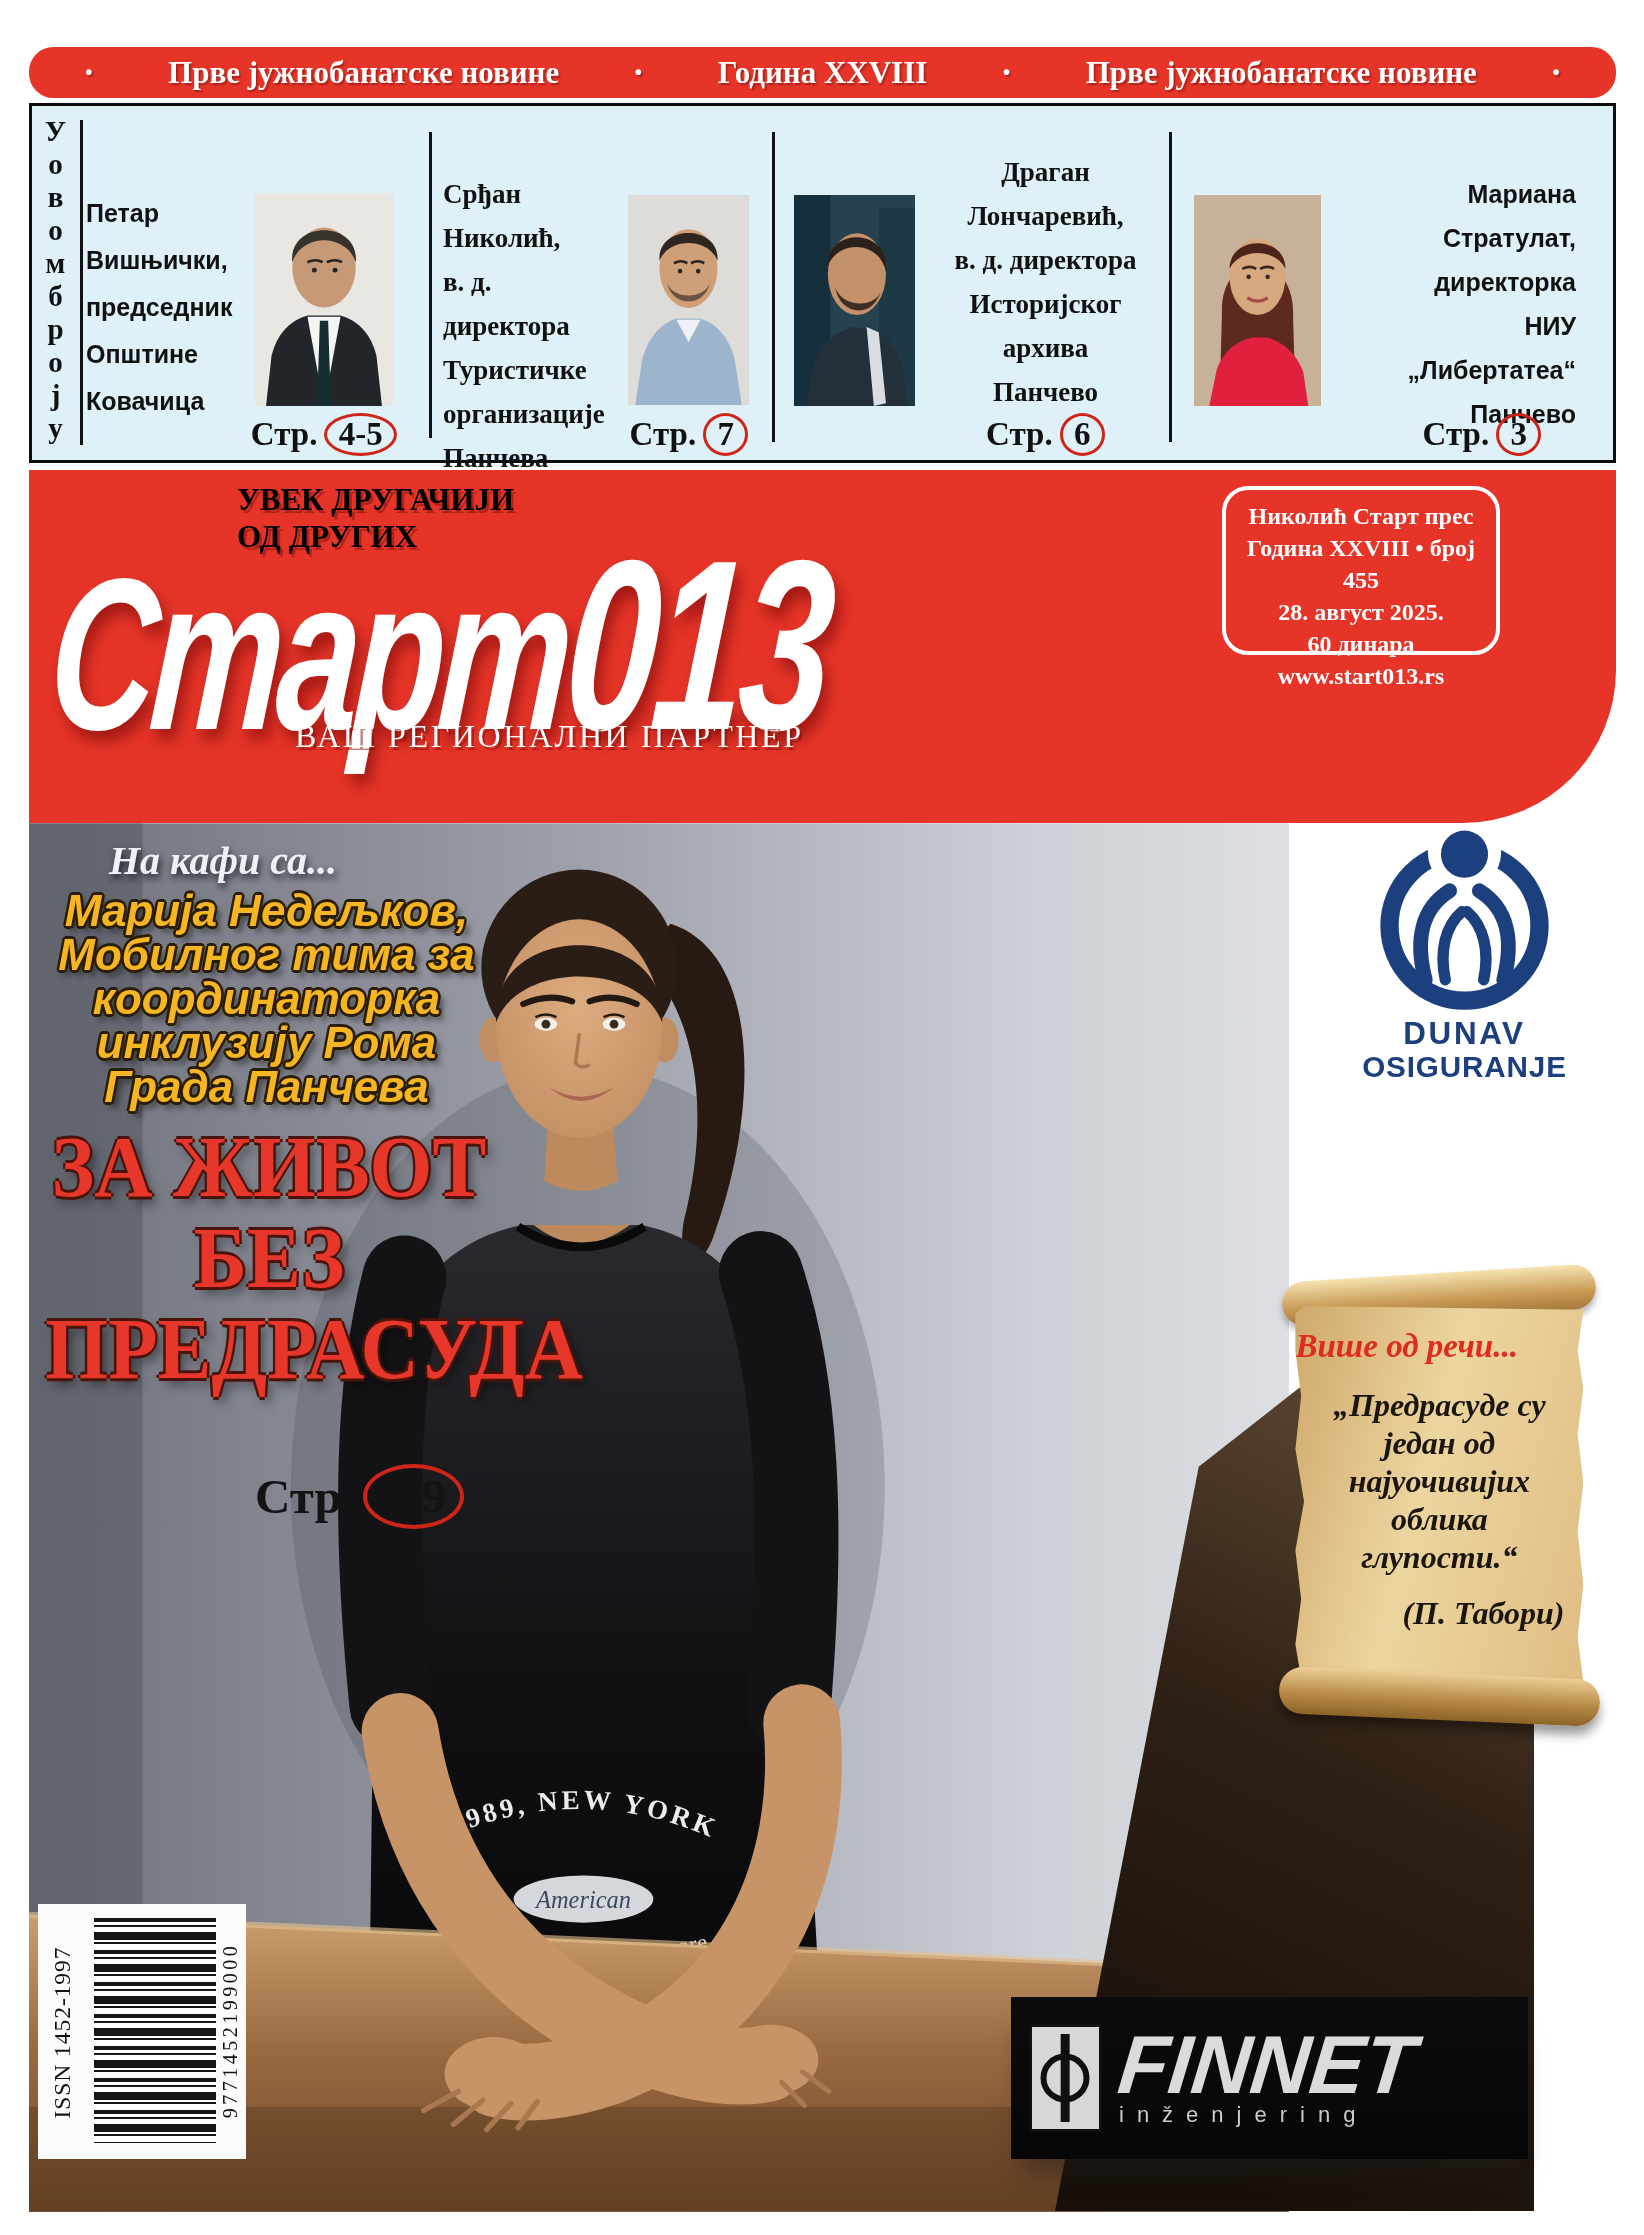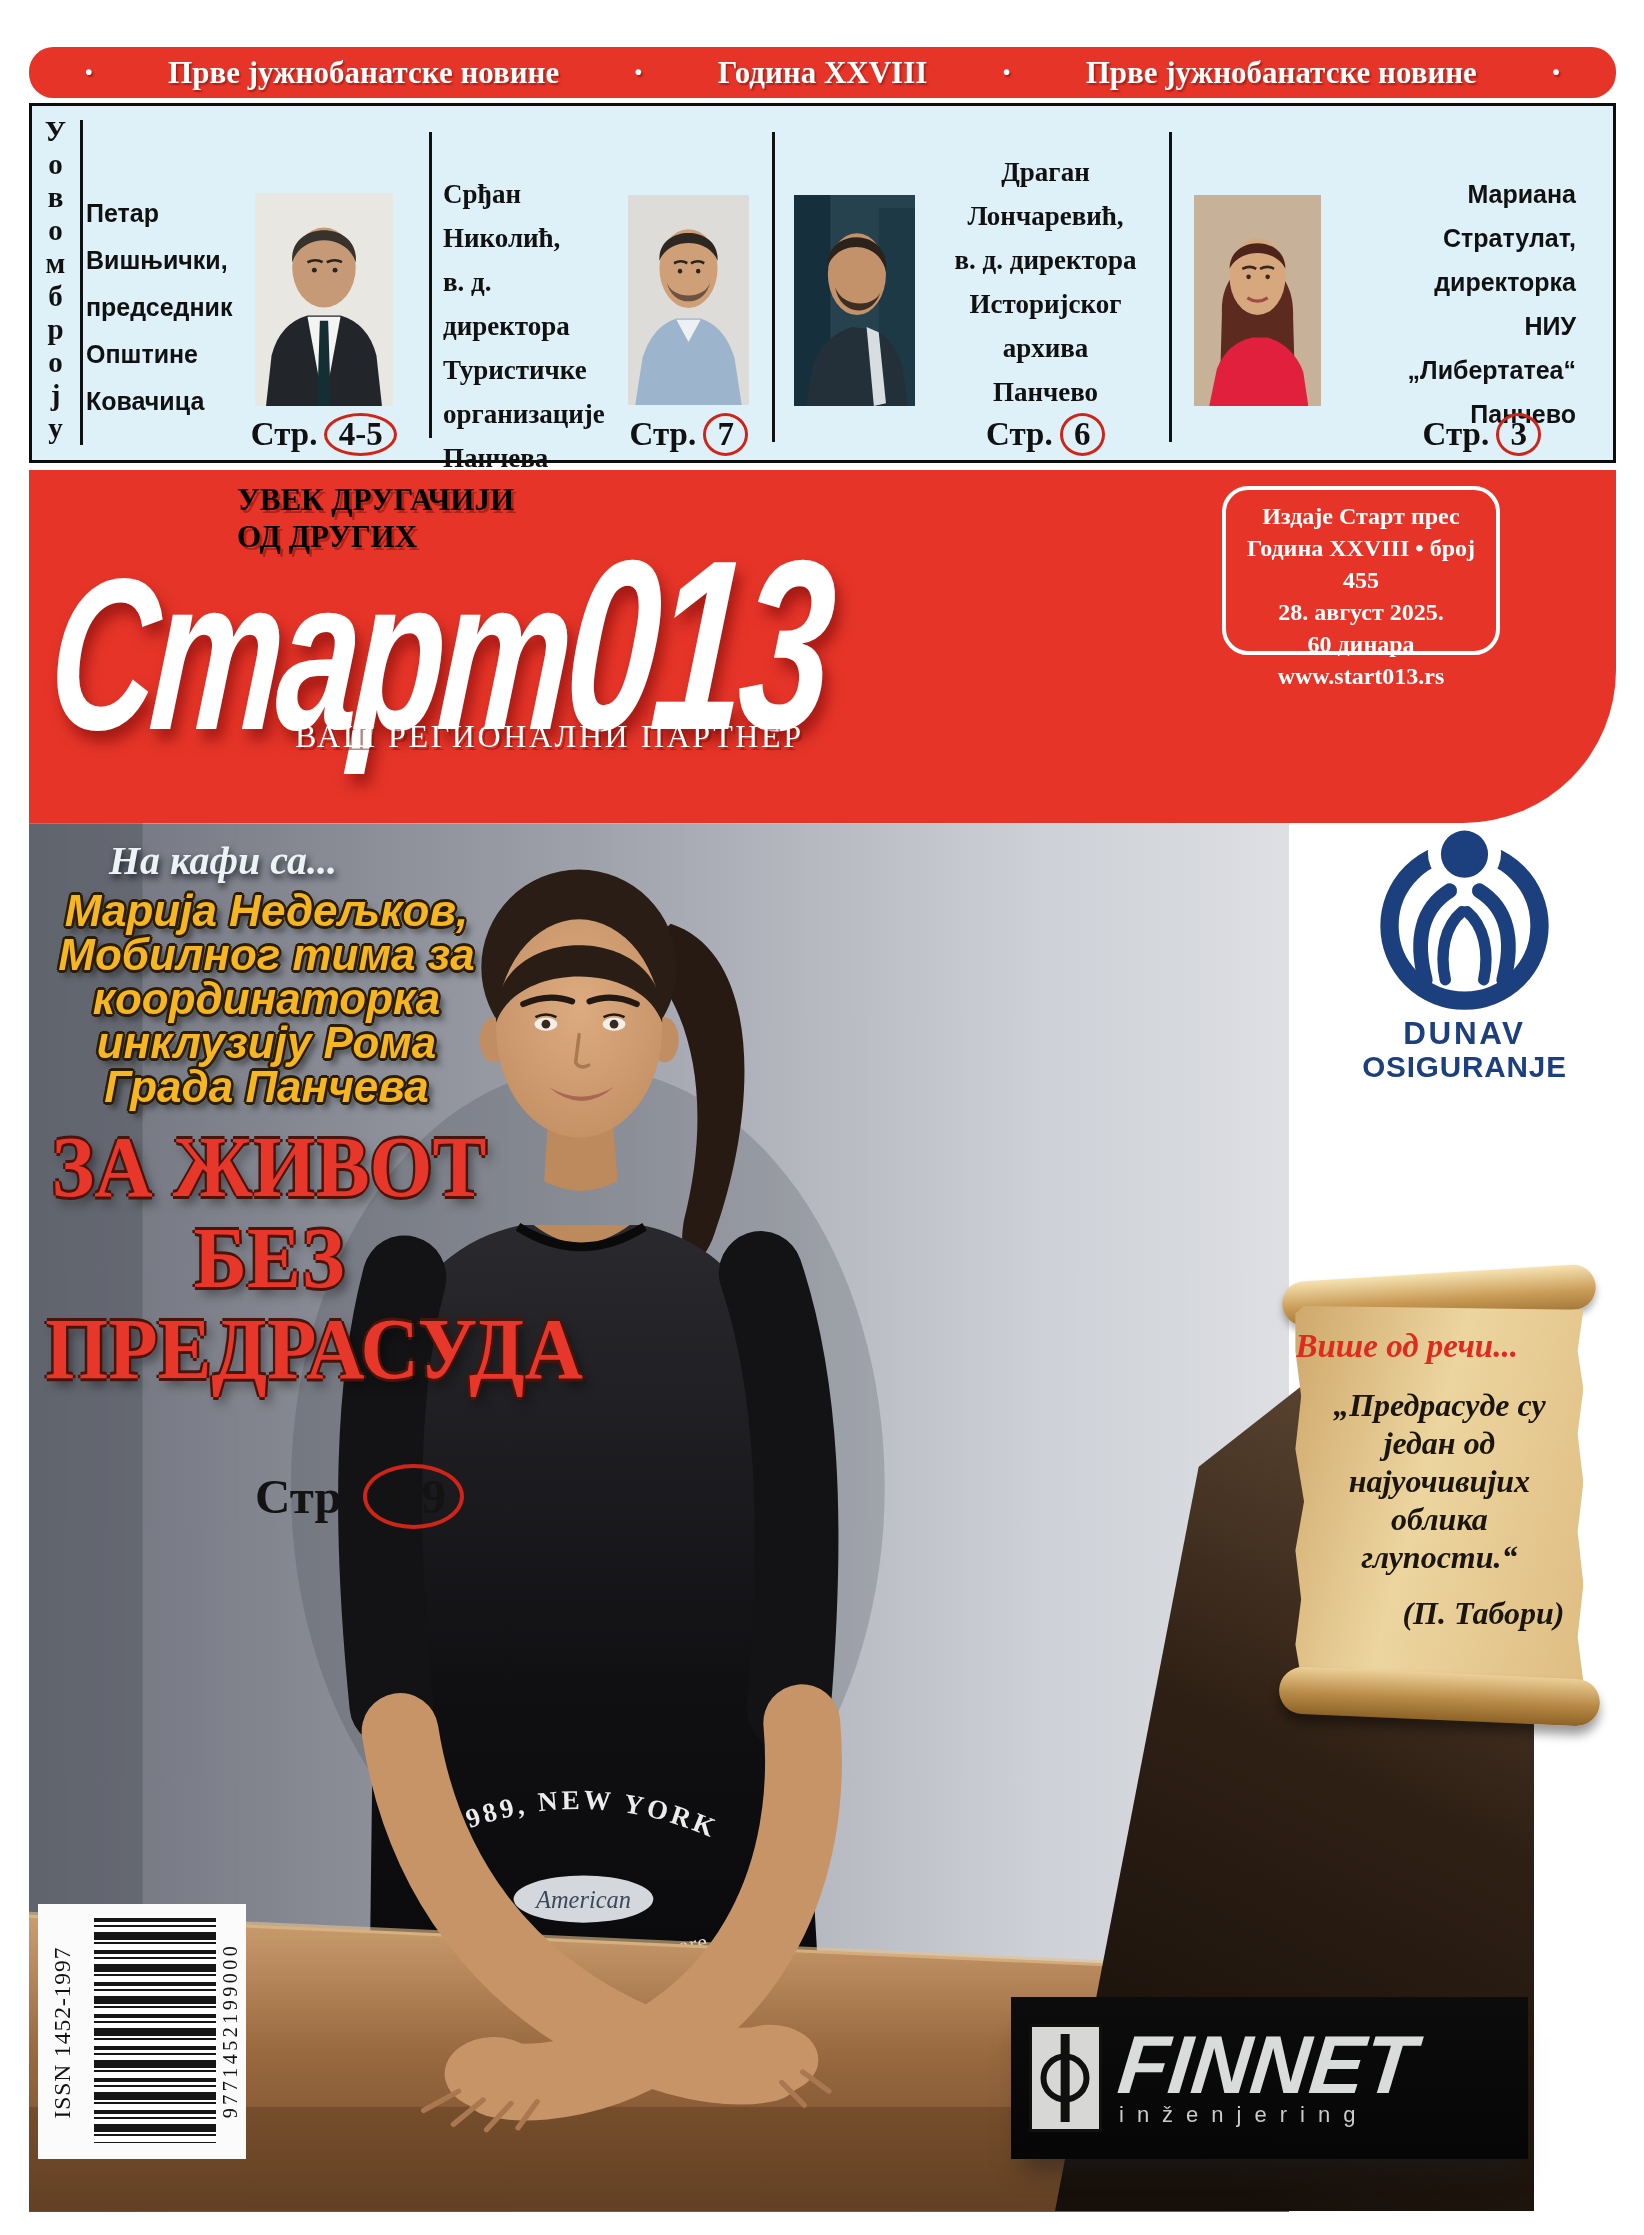--- a/index.html
+++ b/index.html
@@ -241,21 +241,21 @@
   <div class="abs mast">
     <div class="kick1">
       <div>УВЕК ДРУГАЧИЈИ</div>
       <div>ОД ДРУГИХ</div>
     </div>
     <div class="logo">
       <span class="p1">Старт</span><span class="p2">013</span>
     </div>
     <div class="kick2">ВАШ РЕГИОНАЛНИ ПАРТНЕР</div>
     <div class="infobox">
-      <div>Издаје Старт прес</div>
+      <div>Николић Старт прес</div>
       <div>Година XXVIII • број 455</div>
       <div>28. август 2025.</div>
       <div>60 динара</div>
       <div>www.start013.rs</div>
     </div>
   </div>
 
   <svg class="abs photo" viewBox="0 0 1443 1590">
     <defs>
       <linearGradient id="wall" x1="0" y1="0" x2="1" y2="0">

